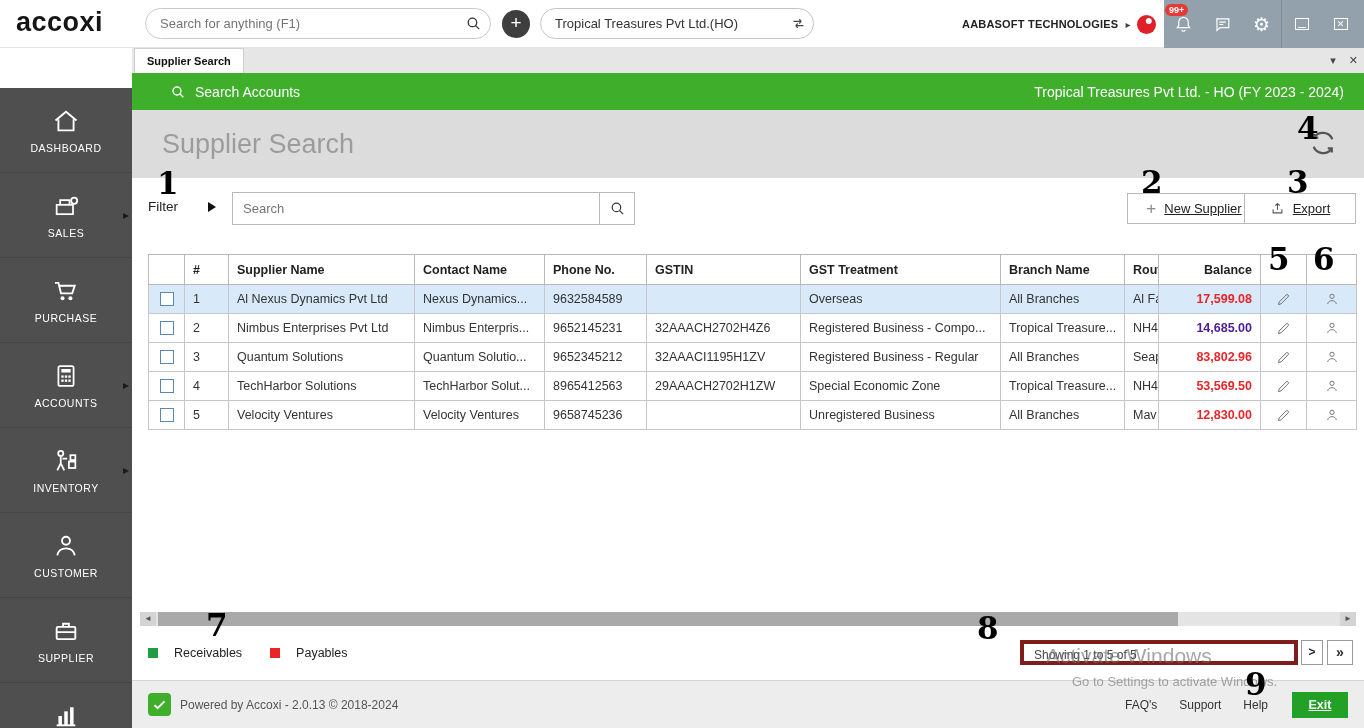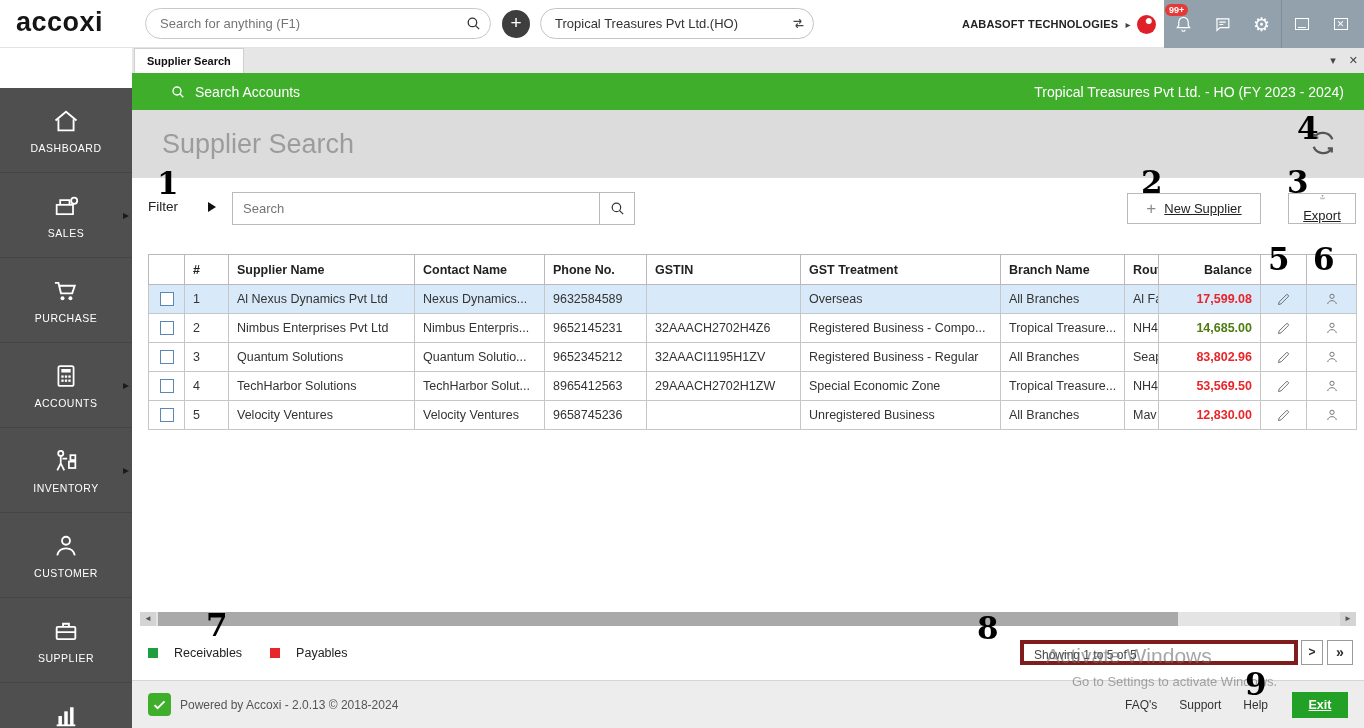--- a/index.html
+++ b/index.html
@@ -53,32 +53,32 @@
   .toolbar { position: absolute; left: 0; right: 0; top: 130px; height: 62px; background: #fff; padding-left: 8px; }
   .filter-ctl { position: absolute; left: 16px; top: 21px; display: flex; align-items: center; gap: 30px; cursor: pointer; }
   .filter-ctl .f-lbl { font-size: 13.5px; color: #222; }
   .filter-ctl .f-tri { width: 0; height: 0; border-left: 8px solid #111; border-top: 5px solid transparent; border-bottom: 5px solid transparent; }
   .searchbox { position: absolute; left: 100px; top: 14px; display: flex; height: 33px; border: 1px solid #b9b9b9; background: #fff; }
   .searchbox input { width: 366px; border: 0; outline: none; padding: 0 10px; font-size: 13px; color: #333; font-family: inherit; }
   .searchbox .sb-btn { width: 35px; border-left: 1px solid #b9b9b9; display: flex; justify-content: center; align-items: center; cursor: pointer; background: #fff; }
   .btn { display: flex; align-items: center; justify-content: center; gap: 8px; background: #fff; border: 1px solid #b9b9b9; height: 31px; font-size: 13px; color: #222; cursor: pointer; }
   .btn-new { position: absolute; right: 103px; top: 15px; width: 134px; }
   .btn-new .plus-g { color: #8a8a8a; font-size: 17px; font-weight: 400; }
-  .btn-export { position: absolute; right: 8px; top: 15px; width: 68px; flex-direction: column; }
+  .btn-export { position: absolute; right: 8px; top: 15px; width: 112px; }
   .ubtn { text-decoration: underline; }
 
   
   .grid { position: absolute; left: 16px; top: 206px; width: 1208px; }
   table { border-collapse: collapse; table-layout: fixed; width: 1208px; }
   th { border: 1px solid #b9b9b9; background: #fff; font-weight: 700; font-size: 12.5px; text-align: left; padding: 0 8px; height: 30px; white-space: nowrap; overflow: hidden; }
   td { border: 1px solid #c6c6c6; font-size: 12.5px; color: #333; padding: 0 8px; height: 29px; white-space: nowrap; overflow: hidden; background: #fff; }
   tr.sel td { background: #d8eaf9; }
   .bal-h, .c-bal { text-align: right; }
   .c-bal { font-weight: 700; }
-  .neg { color: #e8252a; } .pos { color: #4d7c0f; }
+  .neg { color: #e8252a; } .pos { color: #4c1d95; }
   .c-center { text-align: center; padding: 0; }
   .cb { display: inline-block; width: 14px; height: 14px; border: 1px solid #5b87b7; background: #fff; vertical-align: middle; cursor: pointer; }
   .icon-cell svg { vertical-align: middle; cursor: pointer; }
 
   
   .hscroll { position: absolute; left: 8px; right: 8px; top: 564px; height: 14px; background: #e4e4e4; }
   .hs-arrow { position: absolute; top: 0; width: 16px; height: 14px; background: #d4d4d4; color: #555; font-size: 8px; line-height: 14px; text-align: center; cursor: pointer; }
   .hs-left { left: 0; } .hs-right { right: 0; }
   .hs-thumb { position: absolute; left: 18px; top: 0; width: 1020px; height: 14px; background: #a9a9a9; cursor: pointer; }
 

